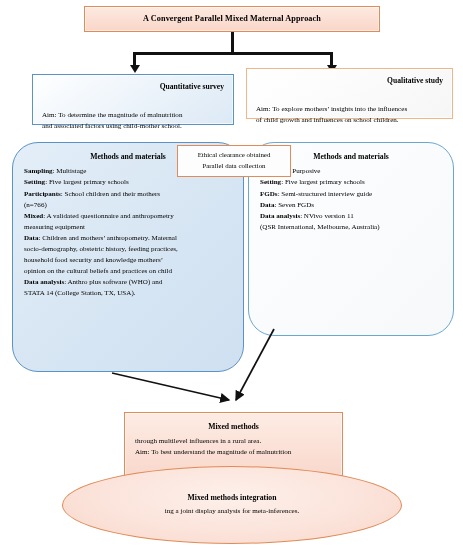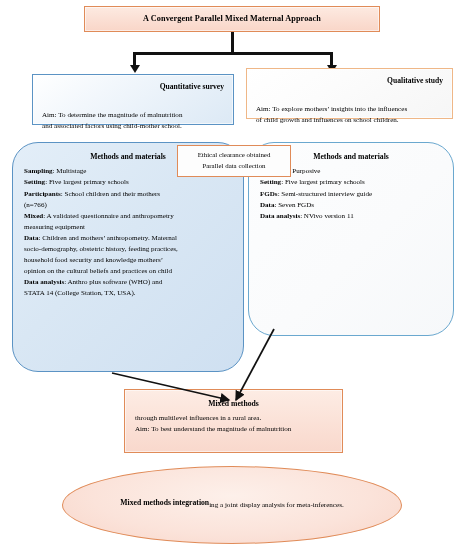--- a/index.html
+++ b/index.html
@@ -123,40 +123,40 @@
   #converge-svg {
     position: absolute;
     left: 0; top: 320px;
     width: 463px; height: 90px;
     z-index: 2;
   }
 
   
   #mixed-box {
     position: absolute;
-    left: 124px; top: 389px; width: 219px; height: 64px;
+    left: 124px; top: 412px; width: 219px; height: 64px;
     box-sizing: border-box;
     border: 1px solid #e08b58;
     background: linear-gradient(180deg,#fdece4 0%, #fbe2d8 50%, #f9d8cc 100%);
     box-shadow: inset 0 0 0 1px rgba(255,255,255,.55);
     padding: 9px 10px 0;
     font-size: 7.1px;
   }
   #mixed-box .box-title { font-size: 7.7px; margin-bottom: 4px; }
 
   
   #integration-ellipse {
     position: absolute;
     left: 62px; top: 466px; width: 340px; height: 78px;
     box-sizing: border-box;
     border: 1.3px solid #e08b58;
     border-radius: 50%;
     background: radial-gradient(ellipse at 50% 38%, #fdf0ea 0%, #fbe3da 58%, #f8d5c8 100%);
     display: flex;
-    flex-direction: row;
+    flex-direction: column;
     align-items: center;
     justify-content: center;
     padding: 0 34px;
     font-size: 7.1px;
   }
   #integration-ellipse .box-title { font-size: 7.7px; margin-bottom: 3px; }
 </style>
 </head>
 <body>
 
@@ -204,20 +204,21 @@
   </div>
 
   <div class="methods-panel" id="qual-methods">
     <span class="box-title">Methods and materials</span>
     <div>
         <span class="box-line"><span class="b">Sampling</span>: Purposive</span>
         <span class="box-line"><span class="b">Setting</span>: Five largest primary schools</span>
         <span class="box-line"><span class="b">FGDs</span>: Semi-structured interview guide</span>
         <span class="box-line"><span class="b">Data</span>: Seven FGDs</span>
         <span class="box-line"><span class="b">Data analysis</span>: NVivo version 11</span>
+        <span class="box-line">(QSR International, Melbourne, Australia)</span>
       </div>
   </div>
 
   <div id="ethics-box">
     <span>Ethical clearance obtained</span>
     <span>Parallel data collection</span>
   </div>
 
   <svg id="converge-svg" viewBox="0 0 463 90">
     <defs>

